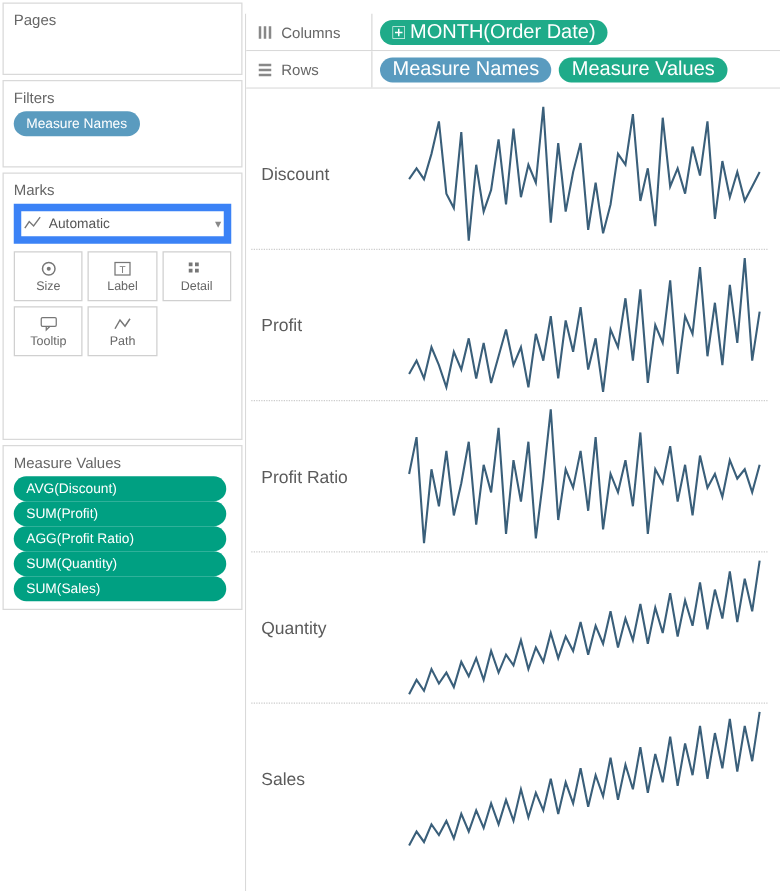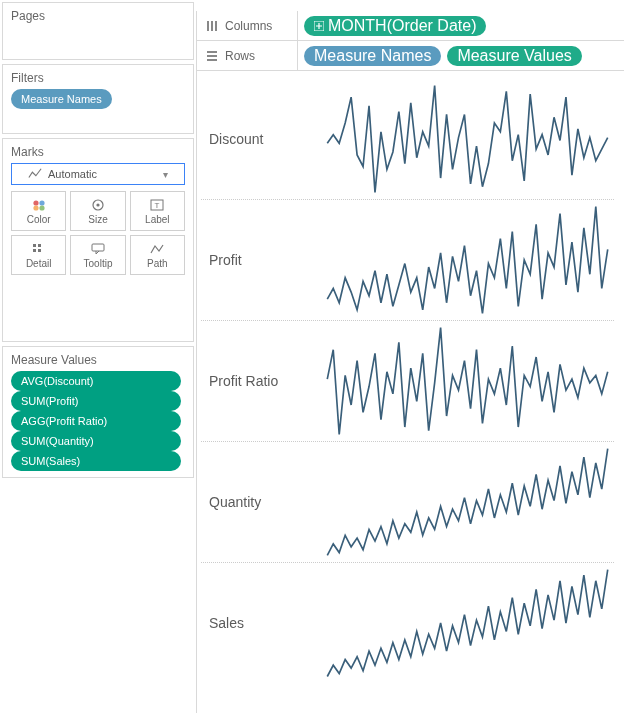--- a/index.html
+++ b/index.html
@@ -8,21 +8,21 @@
   .left-col { width: 196px; display: flex; flex-direction: column; gap: 4px; padding: 2px; }
   .right-col { flex: 1; display: flex; flex-direction: column; border-left: 1px solid #d9d9d9; margin-top: 11px; }
   .card { border: 1px solid #d9d9d9; background: #fff; padding: 6px 8px; }
   .card-title { color: #666; font-size: 12px; margin-bottom: 4px; }
   .pages { height: 58px; }
   .filters { height: 70px; }
   .pill { display: inline-flex; align-items: center; height: 20px; padding: 0 10px; border-radius: 10px; color: #fff; font-size: 11px; white-space: nowrap; }
   .pill.blue { background: #5a9bbf; }
   .pill.green-dark { background: #00a082; }
   .marks { }
-  .marks-type { width: 100%; border: 1px solid #3b82f6; background: #fff; padding: 3px 16px; display: flex; align-items: center; gap: 6px; font-size: 11px; color: #555; }
+  .marks-type { width: 100%; border: 6px solid #3b82f6; background: #fff; padding: 3px 2px; display: flex; align-items: center; gap: 6px; font-size: 11px; color: #555; }
   .marks-type .caret { margin-left: auto; color: #888; font-size: 10px; }
   .marks-grid { display: grid; grid-template-columns: repeat(3, 1fr); gap: 4px; margin-top: 6px; }
   .mark-btn { border: 1px solid #d0d0d0; background: #fff; height: 40px; display: flex; flex-direction: column; align-items: center; justify-content: center; font-size: 10px; color: #666; gap: 2px; }
   .mark-btn svg { width: 16px; height: 14px; }
   .marks-blank { height: 60px; }
   .measure-values { flex-stretch: 1; }
   .mv-list { display: flex; flex-direction: column; gap: 0; margin-top: 4px; }
   .mv-list .pill { width: fit-content; min-width: 170px; }
 
   
@@ -63,29 +63,20 @@
     <div class="card marks">
       <div class="card-title">Marks</div>
       <div class="marks-type">
         <svg class="icon-svg" viewBox="0 0 16 16">
             <path d="M1 12 L5 6 L9 10 L15 2" stroke="#777" fill="none" stroke-width="1.3"></path>
           </svg>
         <span>Automatic</span>
         <span class="caret">▾</span>
       </div>
       <div class="marks-grid">
-        <div class="mark-btn">
-          <svg viewBox="0 0 16 14">
-              <circle cx="5" cy="5" r="2.6" fill="#e06666"></circle>
-              <circle cx="11" cy="5" r="2.6" fill="#6fa8dc"></circle>
-              <circle cx="5" cy="10" r="2.6" fill="#f6b26b"></circle>
-              <circle cx="11" cy="10" r="2.6" fill="#93c47d"></circle>
-            </svg>
-          <span>Color</span>
-        </div>
         <div class="mark-btn">
           <svg viewBox="0 0 16 14">
               <circle cx="8" cy="7" r="5" fill="none" stroke="#777" stroke-width="1.2"></circle>
               <circle cx="8" cy="7" r="1.6" fill="#777"></circle>
             </svg>
           <span>Size</span>
         </div>
         <div class="mark-btn">
           <svg viewBox="0 0 16 14">
               <rect x="2" y="2" width="12" height="10" fill="none" stroke="#777" stroke-width="1"></rect>

